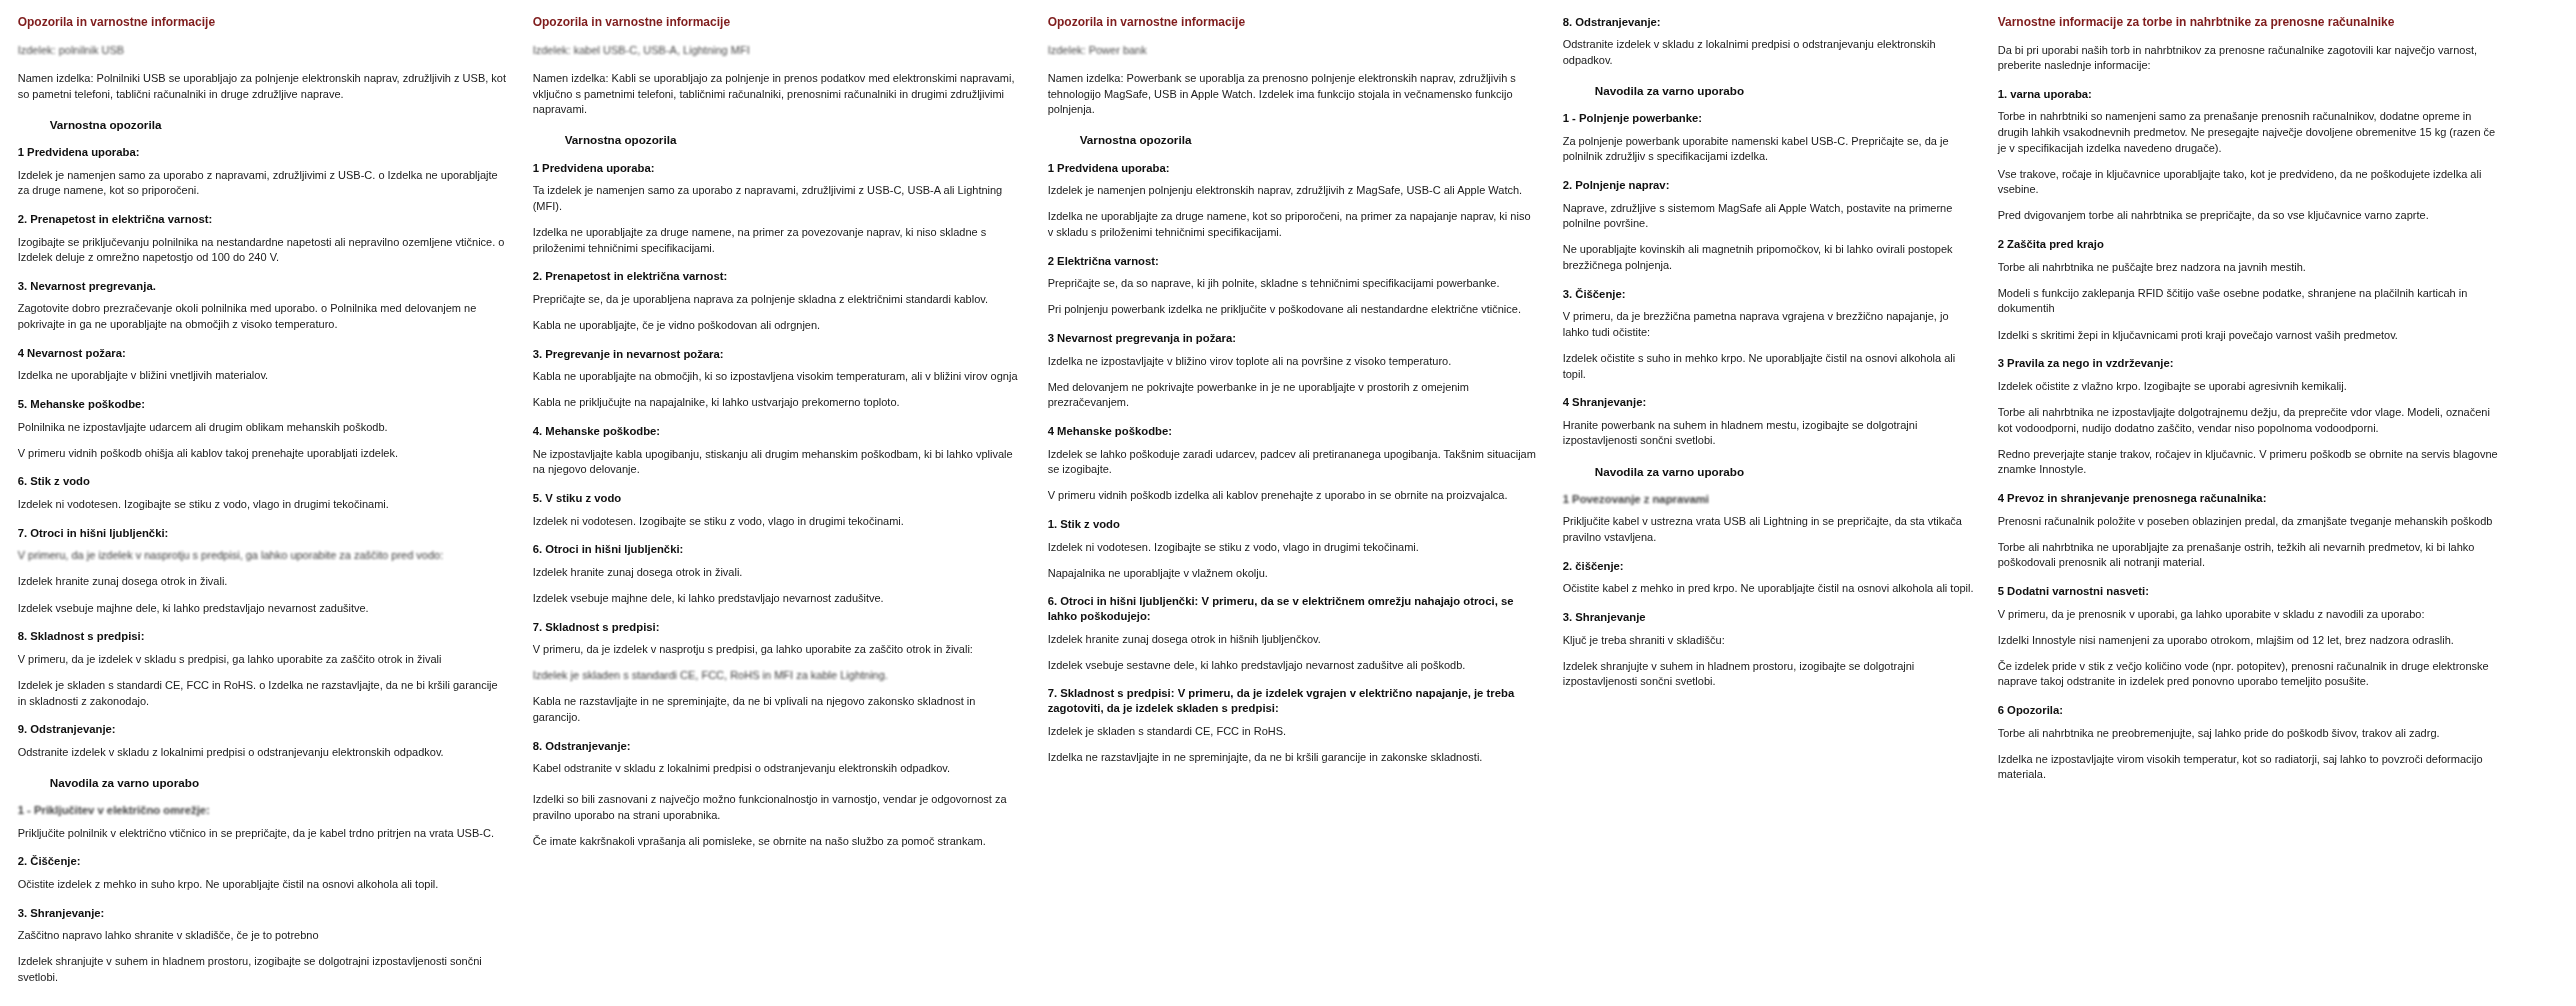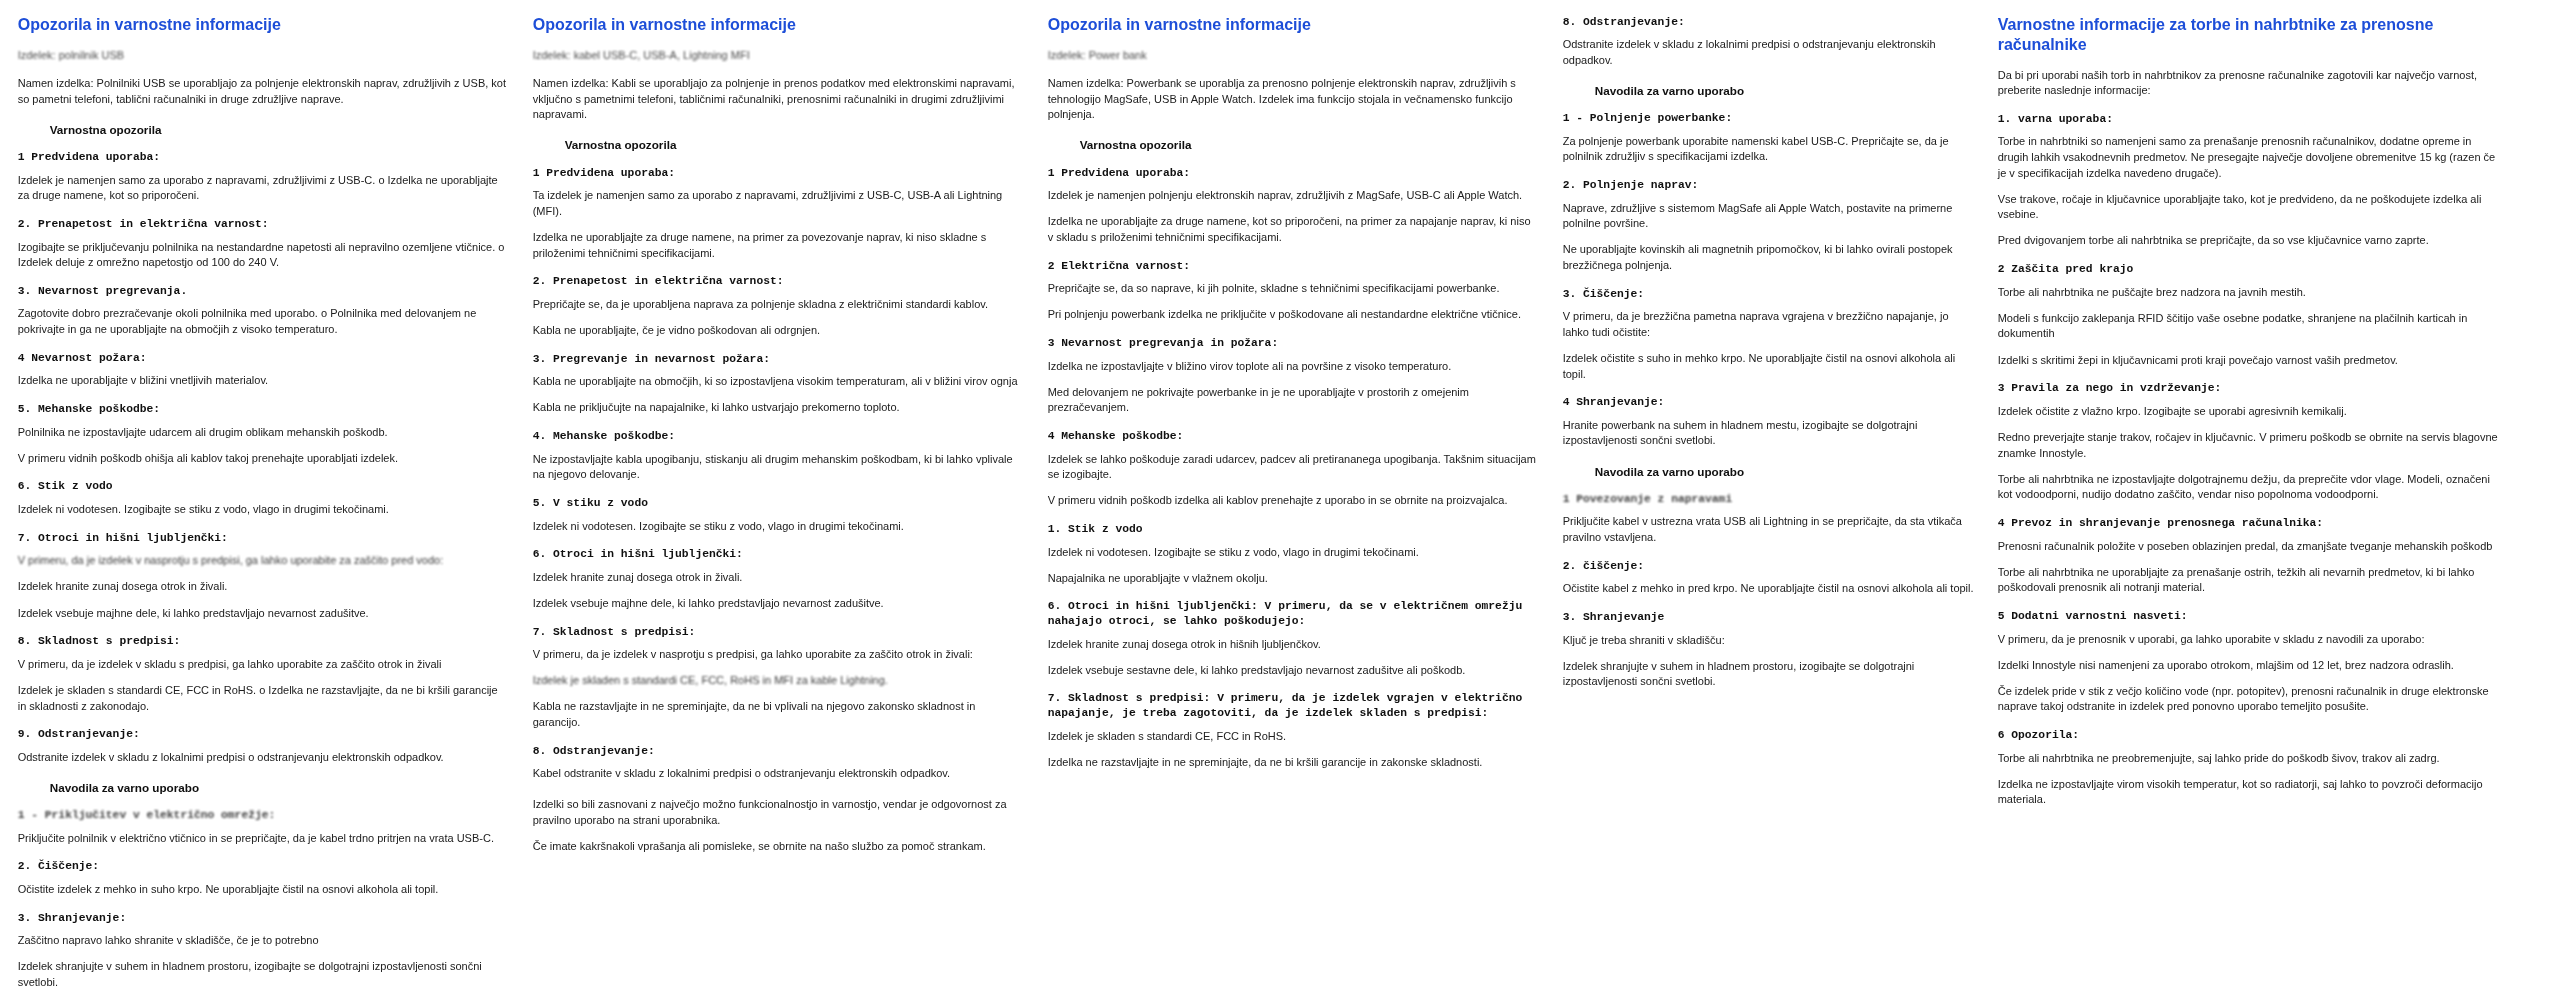--- a/index.html
+++ b/index.html
@@ -23,41 +23,40 @@
     padding: 0 17.7px 0 6.4px;
     flex: 0 0 auto;
   }
   .col-1 { width: 515px; }
   .col-2 { width: 515px; }
   .col-3 { width: 515px; }
   .col-4 { width: 435px; }
   .col-5 { width: 531px; }
 
   h2.sec-title {
-    font-size: 16px;
+    font-size: 12px;
     font-weight: bold;
     margin: 0 0 13px 0;
     line-height: 1.25;
-    color: #1d4ed8;
+    color: #7f1d1d;
   }
   h3.sub-title {
     font-size: 11.7px;
     font-weight: bold;
     margin: 14.5px 0 9.7px 0;
     line-height: 1.3;
     color: #101010;
     padding-left: 32px;
   }
   h4.item-title {
     font-size: 11.3px;
     font-weight: bold;
     margin: 13px 0 8px 0;
     line-height: 1.3;
     color: #101010;
-    font-family: Liberation Mono, monospace;
   }
   p.para {
     font-size: 11px;
     line-height: 1.42;
     margin: 0 0 10.5px 0;
     color: #202020;
   }
   p.lead {
     font-size: 11px;
     line-height: 1.42;
@@ -250,22 +249,22 @@
     <p class="para">Vse trakove, ročaje in ključavnice uporabljajte tako, kot je predvideno, da ne poškodujete izdelka ali vsebine.</p>
     <p class="para">Pred dvigovanjem torbe ali nahrbtnika se prepričajte, da so vse ključavnice varno zaprte.</p>
 
     <h4 class="item-title">2 Zaščita pred krajo</h4>
     <p class="para">Torbe ali nahrbtnika ne puščajte brez nadzora na javnih mestih.</p>
     <p class="para">Modeli s funkcijo zaklepanja RFID ščitijo vaše osebne podatke, shranjene na plačilnih karticah in dokumentih</p>
     <p class="para">Izdelki s skritimi žepi in ključavnicami proti kraji povečajo varnost vaših predmetov.</p>
 
     <h4 class="item-title">3 Pravila za nego in vzdrževanje:</h4>
     <p class="para">Izdelek očistite z vlažno krpo. Izogibajte se uporabi agresivnih kemikalij.</p>
+    <p class="para">Torbe ali nahrbtnika ne izpostavljajte dolgotrajnemu dežju, da preprečite vdor vlage. Modeli, označeni kot vodoodporni, nudijo dodatno zaščito, vendar niso popolnoma vodoodporni.</p>
     <p class="para">Redno preverjajte stanje trakov, ročajev in ključavnic. V primeru poškodb se obrnite na servis blagovne znamke Innostyle.</p>
-    <p class="para">Torbe ali nahrbtnika ne izpostavljajte dolgotrajnemu dežju, da preprečite vdor vlage. Modeli, označeni kot vodoodporni, nudijo dodatno zaščito, vendar niso popolnoma vodoodporni.</p>
 
     <h4 class="item-title">4 Prevoz in shranjevanje prenosnega računalnika:</h4>
     <p class="para">Prenosni računalnik položite v poseben oblazinjen predal, da zmanjšate tveganje mehanskih poškodb</p>
     <p class="para">Torbe ali nahrbtnika ne uporabljajte za prenašanje ostrih, težkih ali nevarnih predmetov, ki bi lahko poškodovali prenosnik ali notranji material.</p>
 
     <h4 class="item-title">5 Dodatni varnostni nasveti:</h4>
     <p class="para">V primeru, da je prenosnik v uporabi, ga lahko uporabite v skladu z navodili za uporabo:</p>
     <p class="para">Izdelki Innostyle nisi namenjeni za uporabo otrokom, mlajšim od 12 let, brez nadzora odraslih.</p>
     <p class="para">Če izdelek pride v stik z večjo količino vode (npr. potopitev), prenosni računalnik in druge elektronske naprave takoj odstranite in izdelek pred ponovno uporabo temeljito posušite.</p>
 

